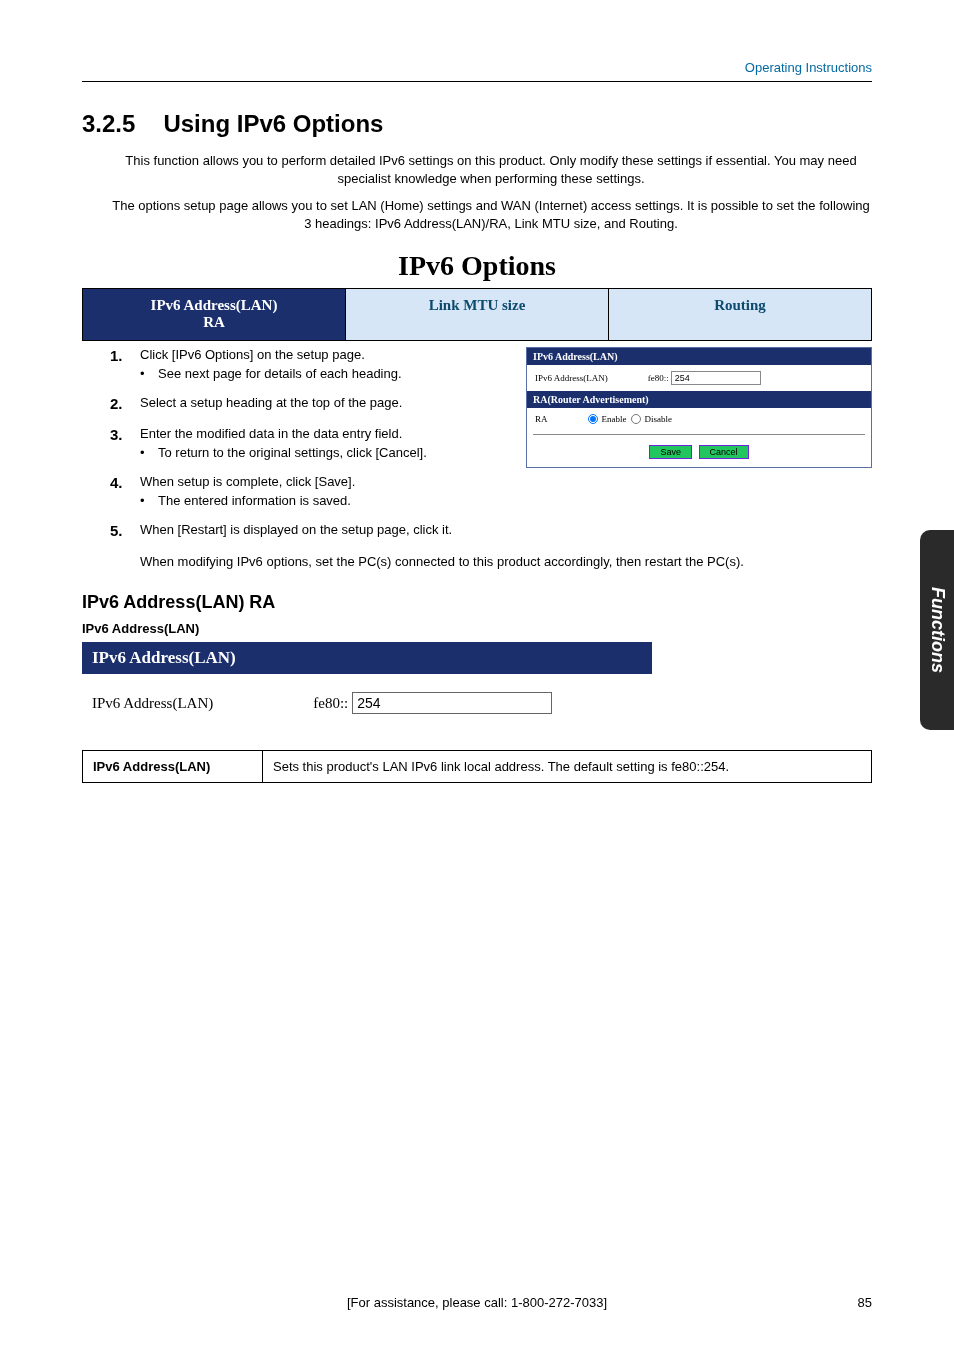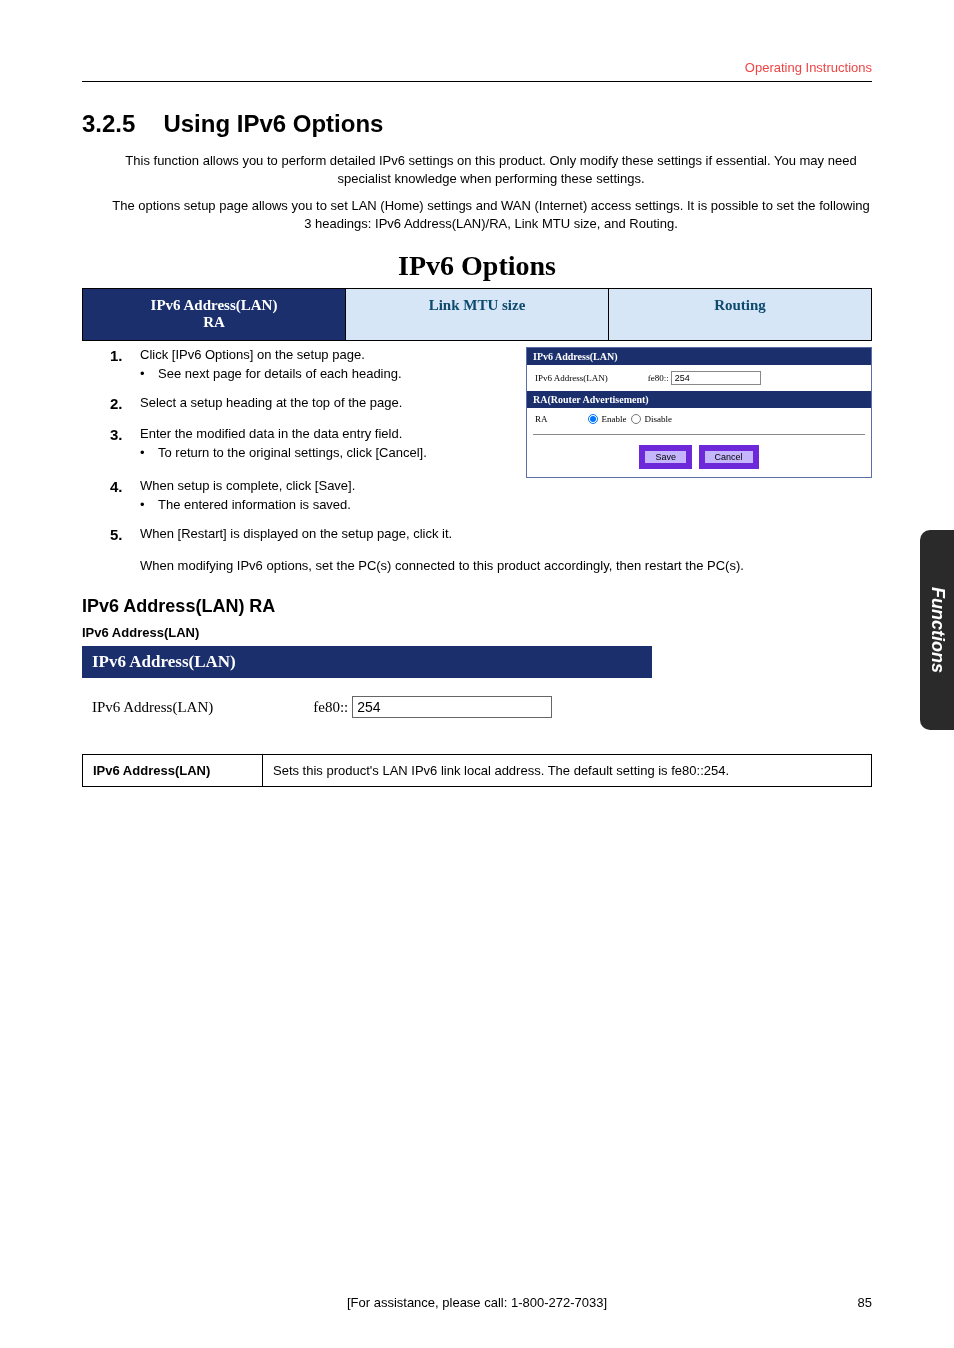--- a/index.html
+++ b/index.html
@@ -12,21 +12,21 @@
     color: #000;
   }
   .page {
     padding: 60px 82px 40px 82px;
     position: relative;
   }
   .header-right {
     text-align: right;
     font-size: 13px;
     margin-bottom: 6px;
-    color: #ef4444;
+    color: #0369a1;
   }
   .hr-line {
     border: none;
     border-top: 1.5px solid #000;
     margin-bottom: 28px;
   }
   .section-title {
     font-size: 24px;
     font-weight: bold;
     margin-bottom: 14px;
@@ -147,22 +147,22 @@
   .mini-radio-row { display:flex; align-items:center; gap:4px; font-family:"Times New Roman", serif; }
   .mini-radio { width:10px; height:10px; }
   .mini-hr { border: none; border-top: 1px solid #888; margin: 4px 6px 6px 6px; }
   .mini-buttons {
     text-align: center;
     padding: 4px 0 8px 0;
   }
   .mini-btn {
     font-size: 9px;
     padding: 1px 10px;
-    border: 6px solid #6d28d9;
-    background: #c4b5fd;
+    border: 1px solid #6d28d9;
+    background: #22c55e;
     margin: 0 2px;
   }
 
   .subheading-h3 {
     font-size: 18px;
     font-weight: bold;
     margin: 22px 0 8px 0;
   }
   .subheading-h4 {
     font-size: 13px;

